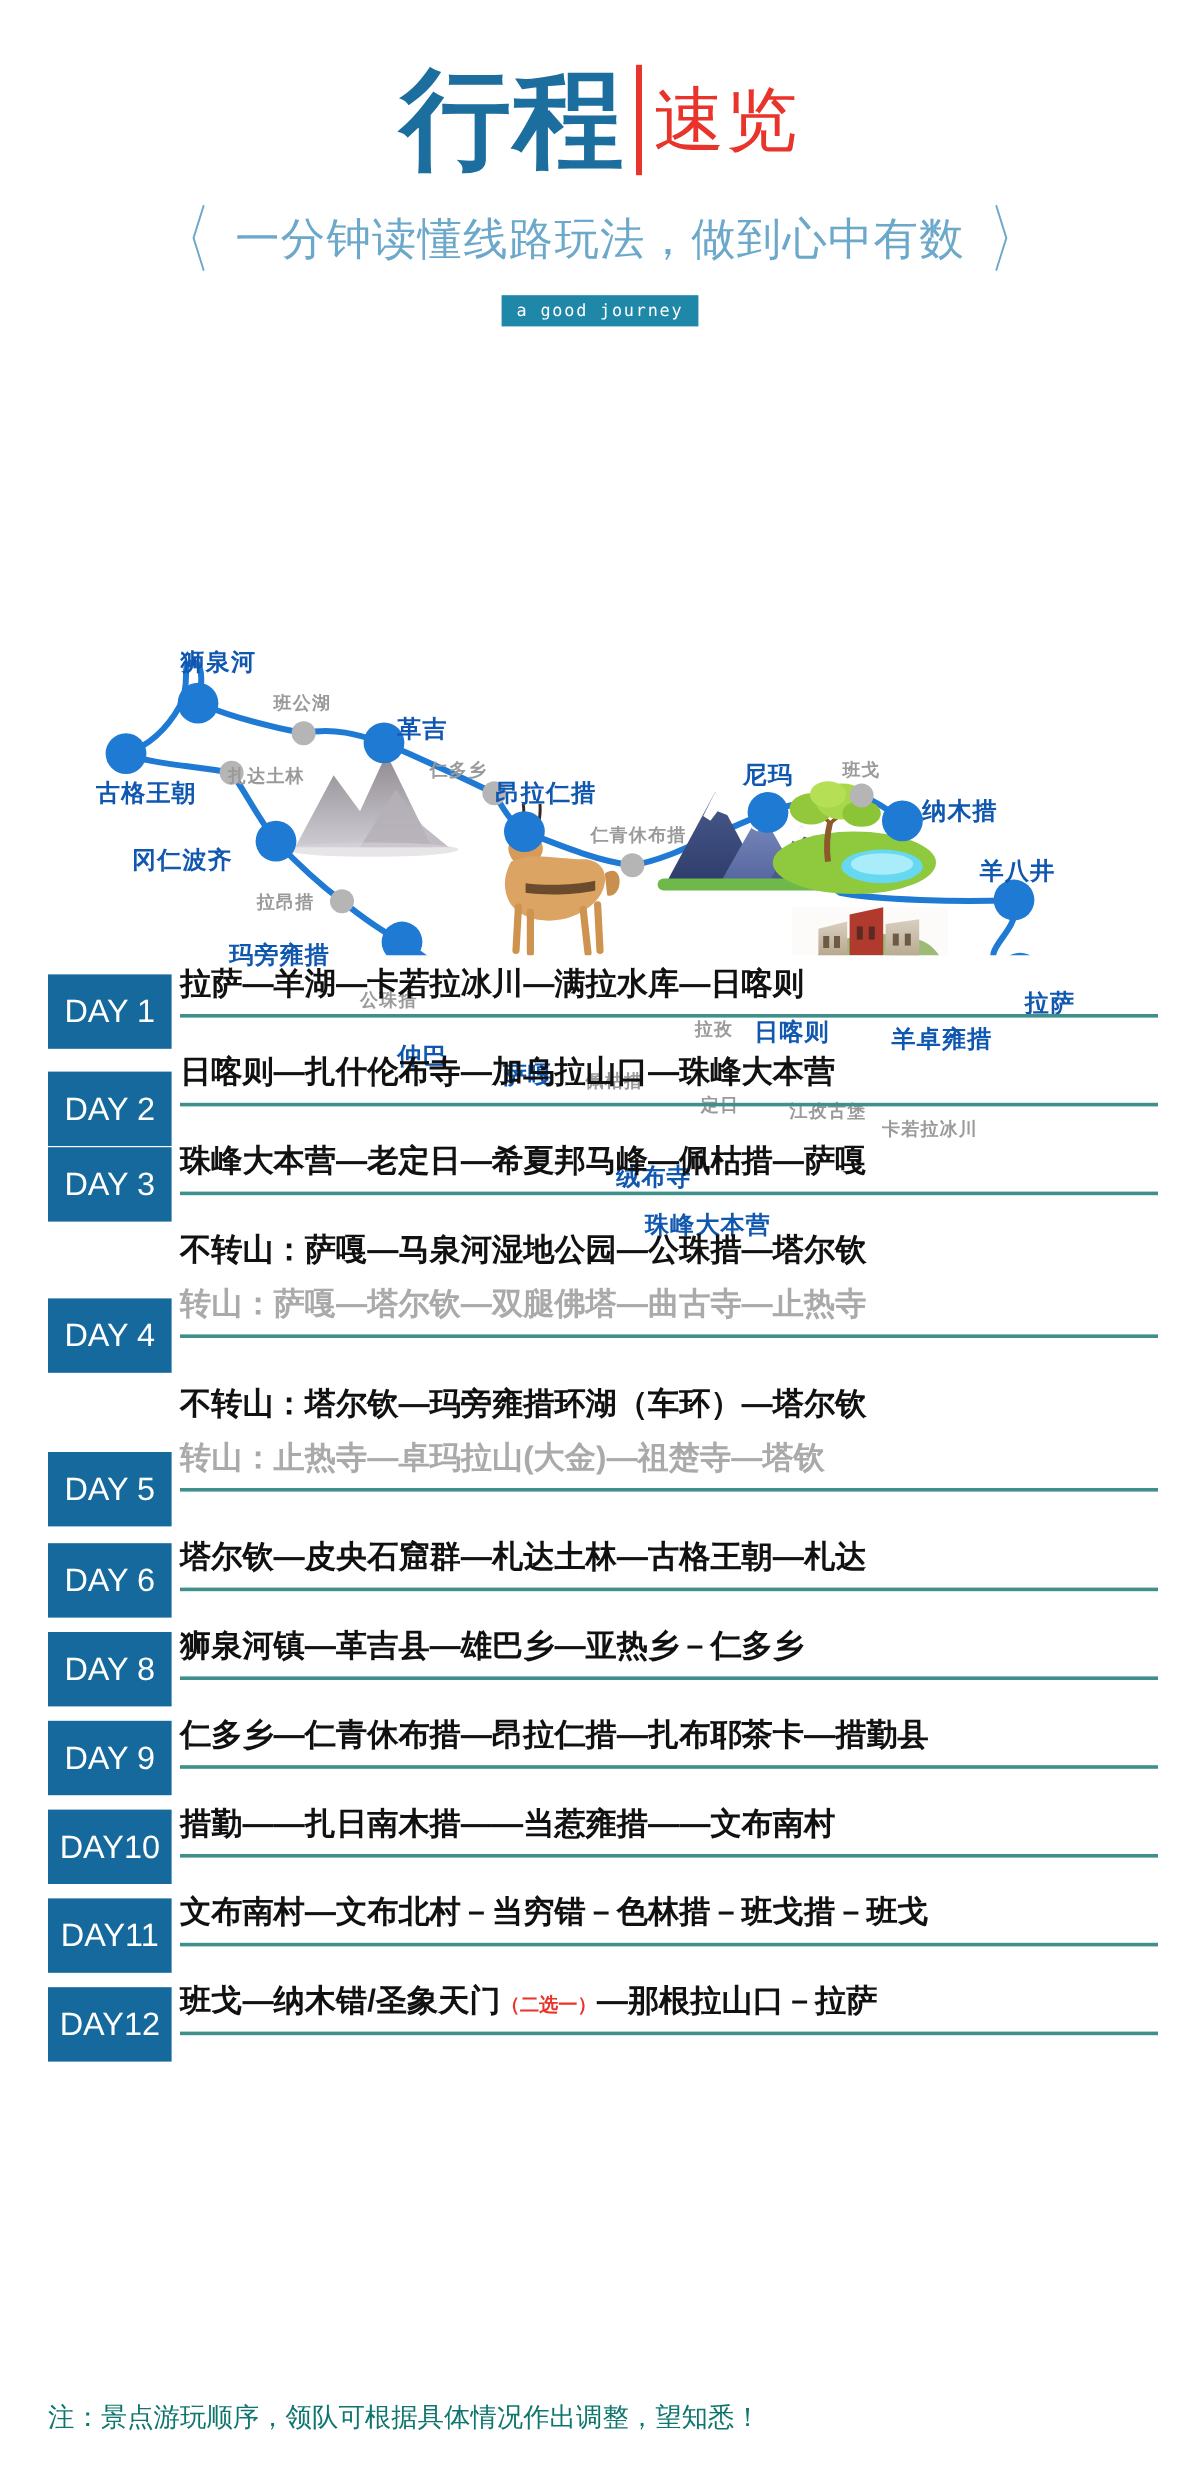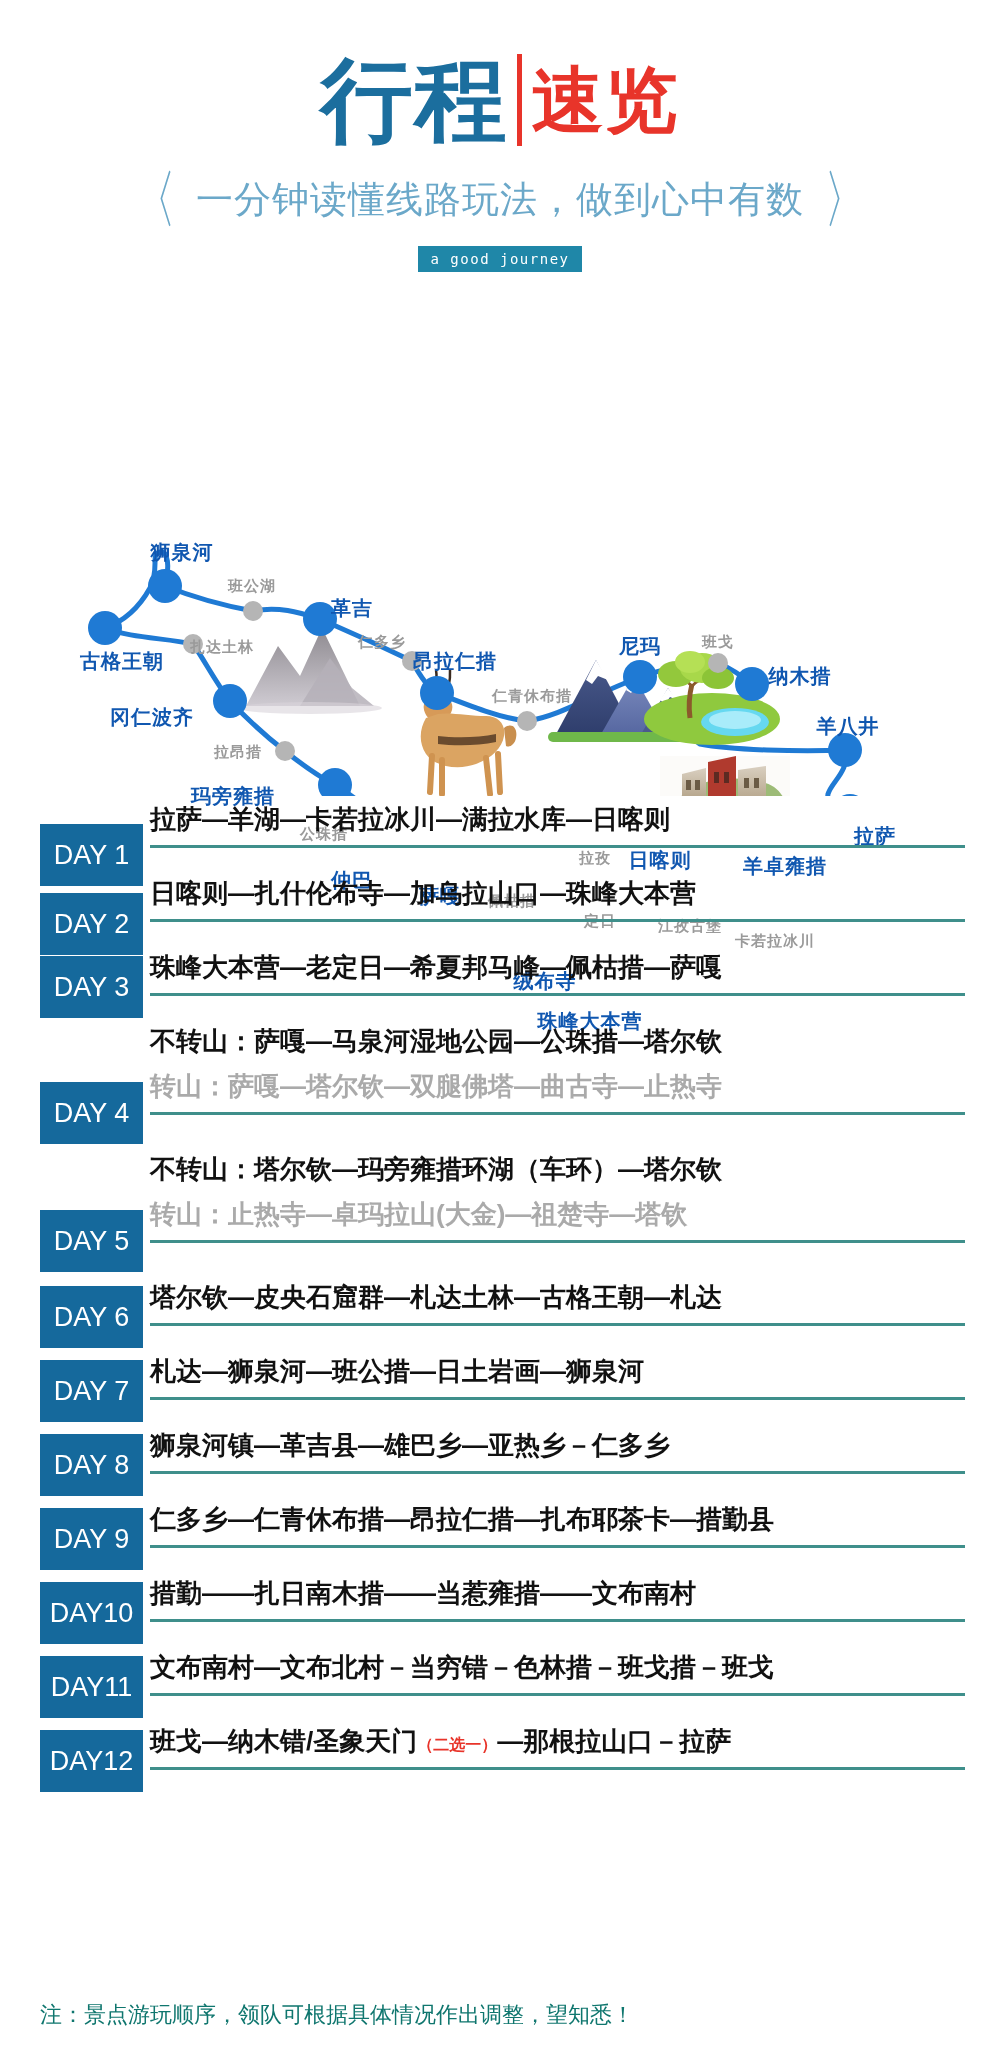--- a/index.html
+++ b/index.html
@@ -19,21 +19,21 @@
   }
   .title-blue{
     font-size:92px; font-weight:bold; color:#1b6e9e;
     letter-spacing:2px;
   }
   .title-bar{
     width:5px; height:92px; background:#e8342a;
     margin:0 10px 0 8px;
   }
   .title-red{
-    font-size:72px; font-weight:bold; color:#e8342a;
+    font-size:59px; font-weight:normal; color:#e8342a;
     letter-spacing:2px;
   }
   .subtitle-row{
     display:flex; align-items:center; justify-content:center;
     gap:20px; margin-top:26px;
   }
   .chev{
     font-size:42px; color:#6ba8c9; font-weight:300;
     transform:scaleY(1.5);
   }
@@ -329,21 +329,21 @@
       <div class="mlabel minor" style="left: 512px; top: 625px;">佩枯措</div>
       <div class="mlabel minor" style="left: 595px; top: 582px;">拉孜</div>
       <div class="mlabel minor" style="left: 600px; top: 645px;">定日</div>
       <div class="mlabel minor" style="left: 690px; top: 650px;">江孜古堡</div>
       <div class="mlabel minor" style="left: 775px; top: 665px;">卡若拉冰川</div>
     </div>
 </div>
 
 <div class="days" id="days-container">
     <div class="day-row">
-      <div class="badge-day" style="top: 22px; text-align: right;">DAY 1</div>
+      <div class="badge-day" style="top: 10px; text-align: right;">DAY 1</div>
       <div class="day-content" style="top: 0px;">
         <div class="day-text">拉萨—羊湖—卡若拉冰川—满拉水库—日喀则</div>
         <div class="rule"></div>
       </div>
     </div>
     <div class="day-row">
       <div class="badge-day" style="top: 6px; margin-top: 11px;">DAY 2</div>
       <div class="day-content" style="top: 0px;">
         <div class="day-text">日喀则—扎什伦布寺—加乌拉山口—珠峰大本营</div>
         <div class="rule"></div>
@@ -373,27 +373,20 @@
       </div>
     </div>
     <div class="day-row">
       <div class="badge-day" style="top: 6px;">DAY 6</div>
       <div class="day-content" style="top: 0px;">
         <div class="day-text">塔尔钦—皮央石窟群—札达土林—古格王朝—札达</div>
         <div class="rule"></div>
       </div>
     </div>
     <div class="day-row">
-      <div class="badge-day" style="top: 6px;">DAY 7</div>
-      <div class="day-content" style="top: 0px;">
-        <div class="day-text">札达—狮泉河—班公措—日土岩画—狮泉河</div>
-        <div class="rule"></div>
-      </div>
-    </div>
-    <div class="day-row">
       <div class="badge-day" style="top: 6px;">DAY 8</div>
       <div class="day-content" style="top: 0px;">
         <div class="day-text">狮泉河镇—革吉县—雄巴乡—亚热乡－仁多乡</div>
         <div class="rule"></div>
       </div>
     </div>
     <div class="day-row">
       <div class="badge-day" style="top: 6px;">DAY 9</div>
       <div class="day-content" style="top: 0px;">
         <div class="day-text">仁多乡—仁青休布措—昂拉仁措—扎布耶茶卡—措勤县</div>

